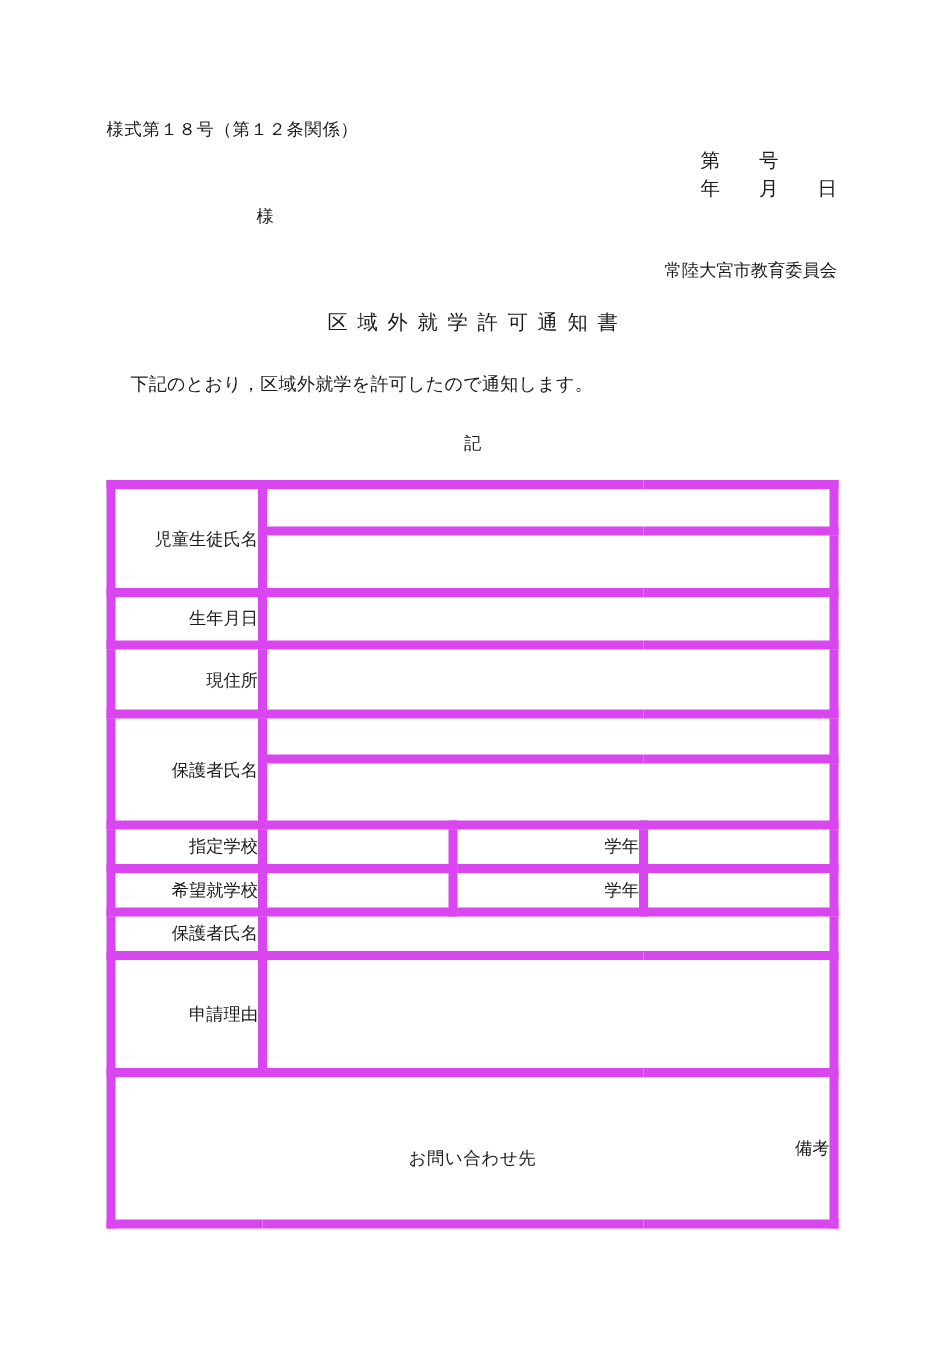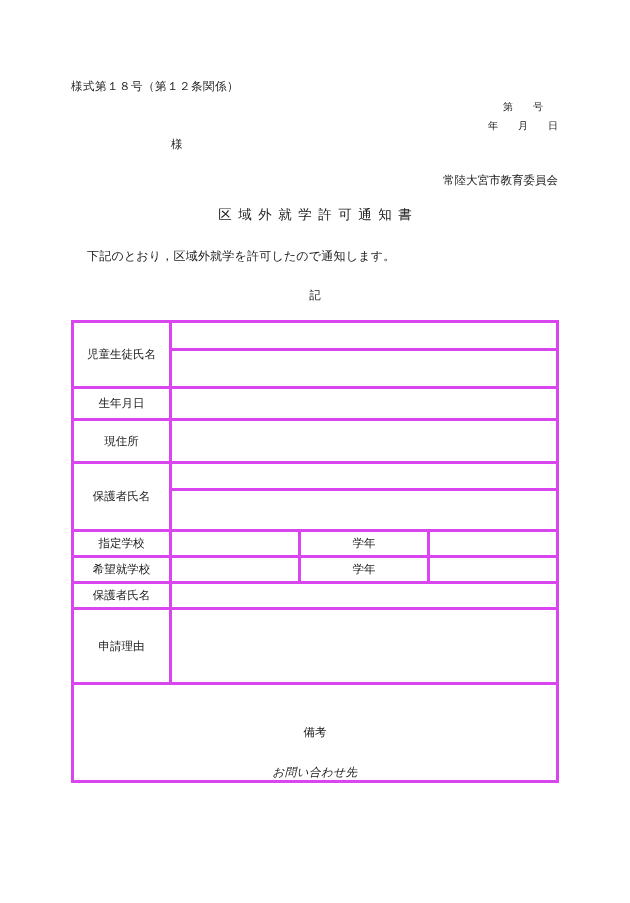--- a/index.html
+++ b/index.html
@@ -32,22 +32,22 @@
     top: 79px;
     font-size: 11.5px;
     letter-spacing: 0.5px;
     white-space: nowrap;
   }
 
   .doc-meta {
     position: absolute;
     right: 72px;
     top: 97px;
-    text-align: center;
-    font-size: 10px;
+    text-align: left;
+    font-size: 13px;
     line-height: 19px;
   }
   .doc-meta div { white-space: pre; }
 
   .addressee {
     position: absolute;
     left: 171px;
     top: 137px;
     font-size: 11.5px;
   }
@@ -93,24 +93,24 @@
   .form-table {
     position: absolute;
     left: 71px;
     top: 320px;
     width: 488px;
     border-collapse: collapse;
     table-layout: fixed;
     font-size: 11.5px;
   }
   .form-table td {
-    border: 3px solid #d946ef;
+    border: 6px solid #d946ef;
     padding: 0;
     vertical-align: middle;
-    text-align: center;
+    text-align: right;
     background: #ffffff;
   }
   .lbl { width: 95px; }
   .gakunen-lbl { width: 58px; }
   .gakunen-val { width: 125px; }
 
   .cell-blank { }
 
   .remarks-cell {
     text-align: left;
@@ -120,21 +120,20 @@
 
   
   .contact {
     position: absolute;
     left: 0;
     right: 0;
     top: 765px;
     text-align: center;
     font-size: 11.5px;
     letter-spacing: 0.5px;
-    font-style: italic;
   }
 </style>
 </head>
 <body>
 
 <div class="page">
 
   <div class="form-no">様式第１８号（第１２条関係）</div>
 
   <div class="doc-meta">

